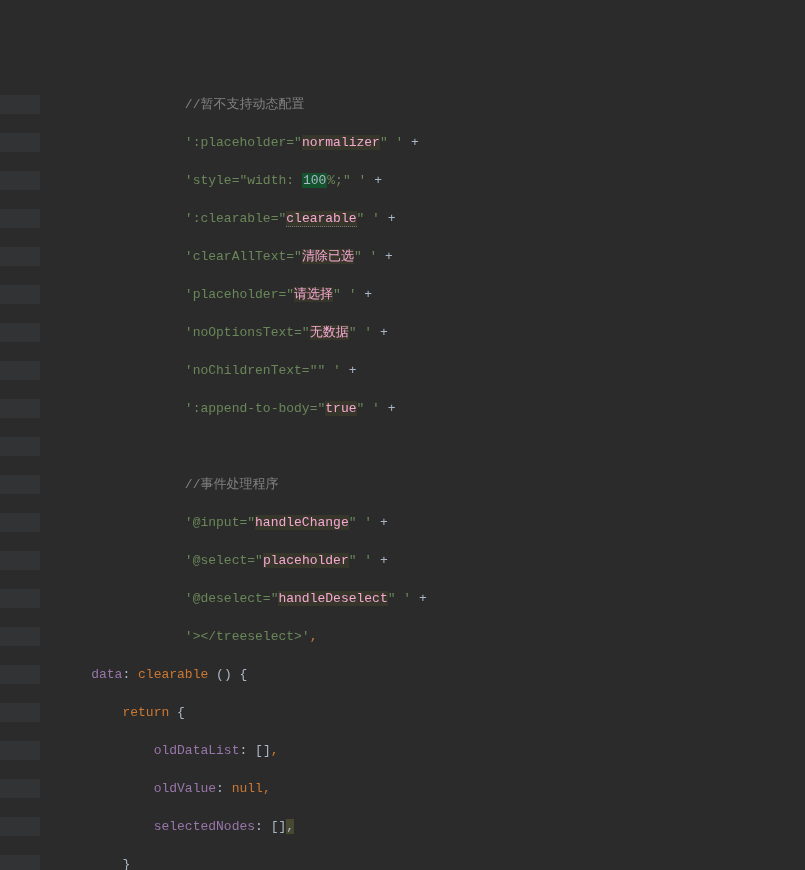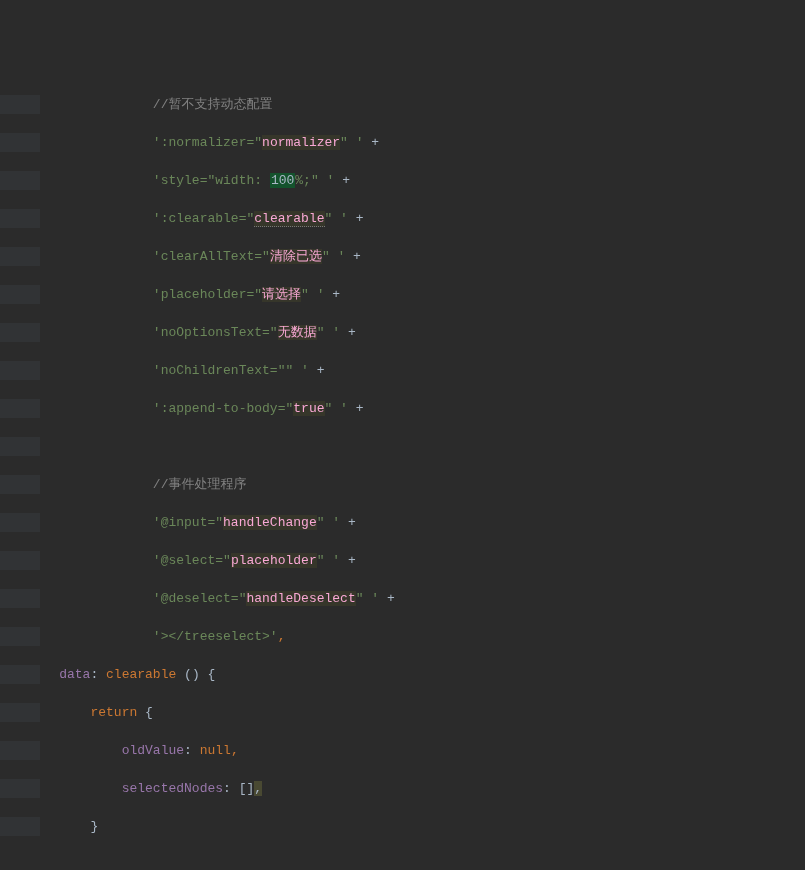--- a/index.html
+++ b/index.html
@@ -10,21 +10,21 @@
     font-size: 13px;
     line-height: 19px;
     color: #a9b7c6;
     white-space: pre;
     overflow-x: auto;
   }
   .code-area {
     padding: 0;
   }
   .line {
-    padding-left: 28px;
+    padding-left: 60px;
     height: 19px;
     position: relative;
   }
   .gutter {
     position: absolute;
     left: 0;
     width: 40px;
     height: 19px;
     background: #313335;
     display: inline-block;
@@ -48,36 +48,37 @@
   .c-underl  { border-bottom: 1px dotted #777; }
   .c-hlnum   { background: #14532d; padding: 0 1px; }
 </style>
 </head>
 <body>
 
 
 
 <div class="code-area">
 <div class="line"><span class="gutter"></span><span class="fold"></span>                <span class="c-comment">//暂不支持动态配置</span></div>
-<div class="line"><span class="gutter"></span><span class="fold"></span>                <span class="c-string">'</span><span class="c-string">:normalizer=</span><span class="c-string">"</span><span class="c-warnstr">normalizer</span><span class="c-string">"</span><span class="c-string"> '</span><span class="c-punct"> +</span></div>
+<div class="line"><span class="gutter"></span><span class="fold"></span>                <span class="c-string">'</span><span class="c-string">:placeholder=</span><span class="c-string">"</span><span class="c-warnstr">normalizer</span><span class="c-string">"</span><span class="c-string"> '</span><span class="c-punct"> +</span></div>
 <div class="line"><span class="gutter"></span><span class="fold"></span>                <span class="c-string">'</span><span class="c-string">style=</span><span class="c-string">"</span><span class="c-string">width</span><span class="c-string">: </span><span class="c-hlnum">100</span><span class="c-string">%</span><span class="c-string">;</span><span class="c-string">"</span><span class="c-string"> '</span><span class="c-punct"> +</span></div>
 <div class="line"><span class="gutter"></span><span class="fold"></span>                <span class="c-string">'</span><span class="c-string">:clearable=</span><span class="c-string">"</span><span class="c-warnstr c-underl">clearable</span><span class="c-string">"</span><span class="c-string"> '</span><span class="c-punct"> +</span></div>
 <div class="line"><span class="gutter"></span><span class="fold"></span>                <span class="c-string">'</span><span class="c-string">clearAllText=</span><span class="c-string">"</span><span class="c-warnstr">清除已选</span><span class="c-string">"</span><span class="c-string"> '</span><span class="c-punct"> +</span></div>
 <div class="line"><span class="gutter"></span><span class="fold"></span>                <span class="c-string">'</span><span class="c-string">placeholder=</span><span class="c-string">"</span><span class="c-warnstr">请选择</span><span class="c-string">"</span><span class="c-string"> '</span><span class="c-punct"> +</span></div>
 <div class="line"><span class="gutter"></span><span class="fold"></span>                <span class="c-string">'</span><span class="c-string">noOptionsText=</span><span class="c-string">"</span><span class="c-warnstr">无数据</span><span class="c-string">"</span><span class="c-string"> '</span><span class="c-punct"> +</span></div>
 <div class="line"><span class="gutter"></span><span class="fold"></span>                <span class="c-string">'</span><span class="c-string">noChildrenText=</span><span class="c-string">"</span><span class="c-warnstr"></span><span class="c-string">"</span><span class="c-string"> '</span><span class="c-punct"> +</span></div>
 <div class="line"><span class="gutter"></span><span class="fold"></span>                <span class="c-string">'</span><span class="c-string">:append-to-body=</span><span class="c-string">"</span><span class="c-warnstr">true</span><span class="c-string">"</span><span class="c-string"> '</span><span class="c-punct"> +</span></div>
 <div class="line"><span class="gutter"></span><span class="fold"></span><span></span></div>
 <div class="line"><span class="gutter"></span><span class="fold"></span>                <span class="c-comment">//事件处理程序</span></div>
 <div class="line"><span class="gutter"></span><span class="fold"></span>                <span class="c-string">'</span><span class="c-string">@input=</span><span class="c-string">"</span><span class="c-warnstr">handleChange</span><span class="c-string">"</span><span class="c-string"> '</span><span class="c-punct"> +</span></div>
 <div class="line"><span class="gutter"></span><span class="fold"></span>                <span class="c-string">'</span><span class="c-string">@select=</span><span class="c-string">"</span><span class="c-warnstr">placeholder</span><span class="c-string">"</span><span class="c-string"> '</span><span class="c-punct"> +</span></div>
 <div class="line"><span class="gutter"></span><span class="fold"></span>                <span class="c-string">'</span><span class="c-string">@deselect=</span><span class="c-string">"</span><span class="c-warnstr">handleDeselect</span><span class="c-string">"</span><span class="c-string"> '</span><span class="c-punct"> +</span></div>
 <div class="line"><span class="gutter"></span><span class="fold"></span>                <span class="c-string">'</span><span class="c-string">&gt;&lt;/treeselect&gt;</span><span class="c-string">'</span><span class="c-keyword">,</span></div>
 <div class="line"><span class="gutter"></span><span class="fold"></span>    <span class="c-prop">data</span><span class="c-punct">: </span><span class="c-keyword">clearable</span><span> </span><span class="c-paren">(</span><span class="c-paren">)</span><span> </span><span class="c-brace">{</span></div>
 <div class="line"><span class="gutter"></span><span class="fold"></span>        <span class="c-keyword">return</span><span> </span><span class="c-brace">{</span></div>
+<div class="line"><span class="gutter"></span><span class="fold"></span>            <span class="c-prop">oldDataList</span><span class="c-punct">: </span><span class="c-brace">[</span><span class="c-brace">]</span><span class="c-keyword">,</span></div>
 <div class="line"><span class="gutter"></span><span class="fold"></span>            <span class="c-prop">oldValue</span><span class="c-punct">: </span><span class="c-keyword">null</span><span class="c-keyword">,</span></div>
 <div class="line"><span class="gutter"></span><span class="fold"></span>            <span class="c-prop">selectedNodes</span><span class="c-punct">: </span><span class="c-brace">[</span><span class="c-brace">]</span><span class="c-warn">,</span></div>
 <div class="line"><span class="gutter"></span><span class="fold"></span>        <span class="c-brace">}</span></div>
 
 
 
 
 
 
 

